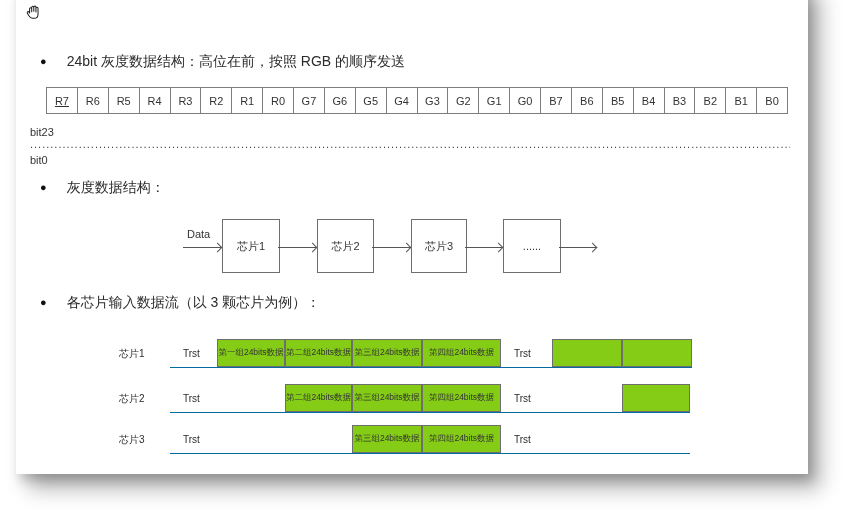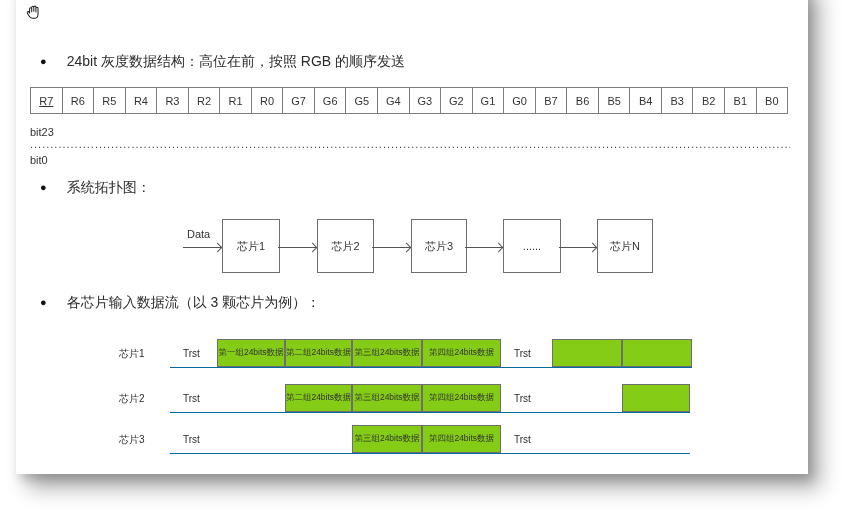--- a/index.html
+++ b/index.html
@@ -22,21 +22,21 @@
   .b-structure{left:24px;top:73px;}
   .b-topology{left:24px;top:199px;}
   .b-datastream{left:24px;top:314px;}
   
   .bit-table{left:14px;top:107px;width:758px;height:27px;display:flex;}
   .bit-cell{
     flex:1 1 0;border:1px solid #7d7d7d;margin-left:-1px;
     display:flex;align-items:center;justify-content:center;
     font-size:11px;color:#333;background:#fff;
   }
-  .bit-cell:first-child{margin-left:0;text-decoration:underline;}
+  .bit-cell:first-child{margin-left:16px;text-decoration:underline;}
   .bitrow{left:14px;top:146px;width:760px;font-size:11px;color:#333;display:flex;overflow:hidden;white-space:nowrap;flex-direction:column;}
   .bitrow .dots{overflow:hidden;flex:1;letter-spacing:1px;color:#444;}
   .bit0{left:14px;top:174px;font-size:11px;color:#333;}
   
   .topo{left:0;top:239px;width:664px;height:58px;}
   .chip-node{
     position:absolute;top:0;height:52px;border:1px solid #6e6e6e;background:#fff;
     display:flex;align-items:center;justify-content:center;font-size:11px;color:#333;
   }
   .arrowline{position:absolute;height:1px;background:#555;}
@@ -97,35 +97,34 @@
     </div>
 
   <div class="abs bitrow">
     <span>bit23</span>
       <span class="dots">........................................................................................................................................................................................................................................................................</span>
   </div>
   <div class="abs bit0">bit0</div>
 
   <div class="abs bullet-row b-topology">
     <span class="dot">●</span>
-    <span class="btxt">系统拓扑图：</span>
+    <span class="btxt">灰度数据结构：</span>
   </div>
 
   <div class="abs topo" id="topo">
       <div class="data-label" style="left: 171px; top: 9px;">Data</div>
       <div class="arrowline" style="left: 167px; top: 28px; width: 39px;"></div>
       <div class="chip-node" style="left: 206px; width: 56px;">芯片1</div>
       <div class="arrowline" style="left: 262px; top: 28px; width: 39px;"></div>
       <div class="chip-node" style="left: 301px; width: 55px;">芯片2</div>
       <div class="arrowline" style="left: 356px; top: 28px; width: 39px;"></div>
       <div class="chip-node" style="left: 395px; width: 54px;">芯片3</div>
       <div class="arrowline" style="left: 449px; top: 28px; width: 38px;"></div>
       <div class="chip-node" style="left: 487px; width: 56px;">......</div>
       <div class="arrowline" style="left: 543px; top: 28px; width: 38px;"></div>
-      <div class="chip-node" style="left: 581px; width: 54px;">芯片N</div>
     </div>
 
   <div class="abs bullet-row b-datastream">
     <span class="dot">●</span>
     <span class="btxt">各芯片输入数据流（以 3 颗芯片为例）：</span>
   </div>
 
   <div id="timing"></div>
 
 <div class="abs timing-label" style="top: 367px;">芯片1</div>

